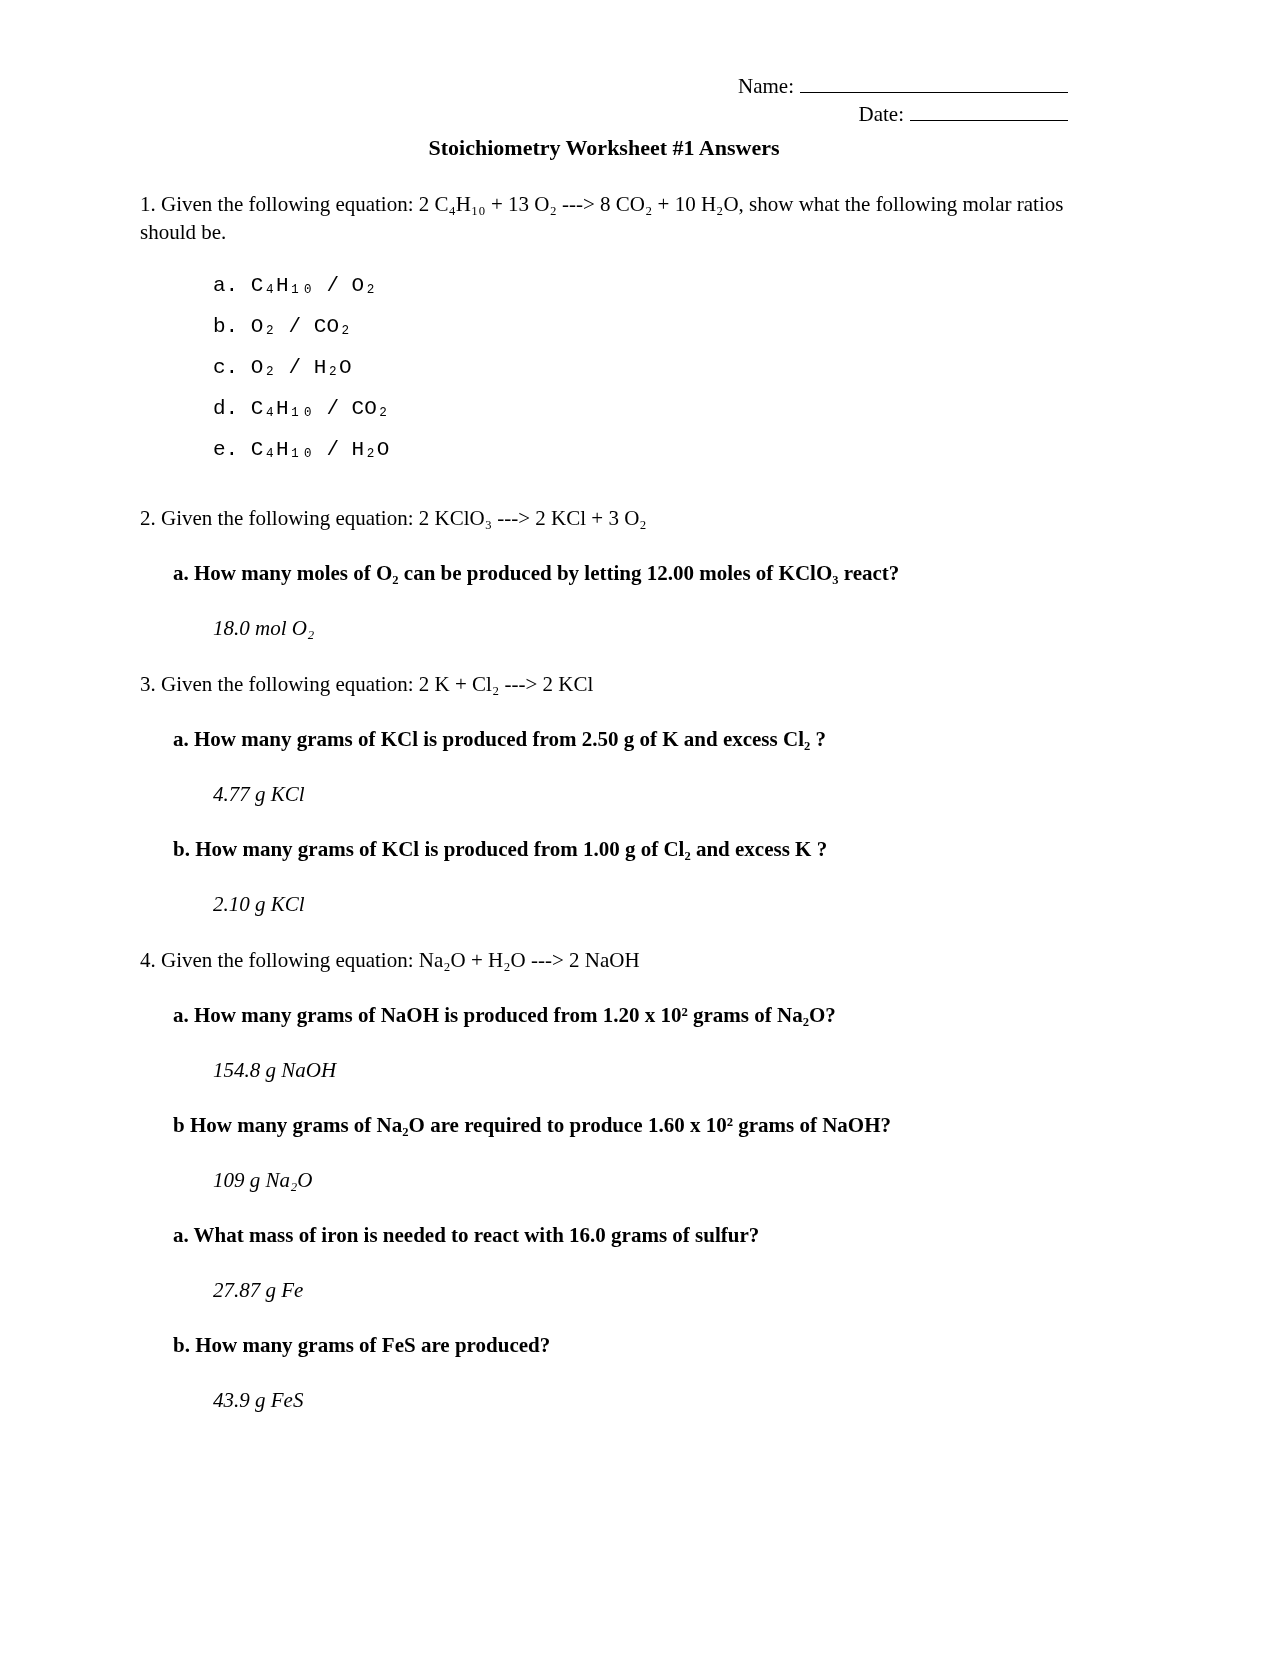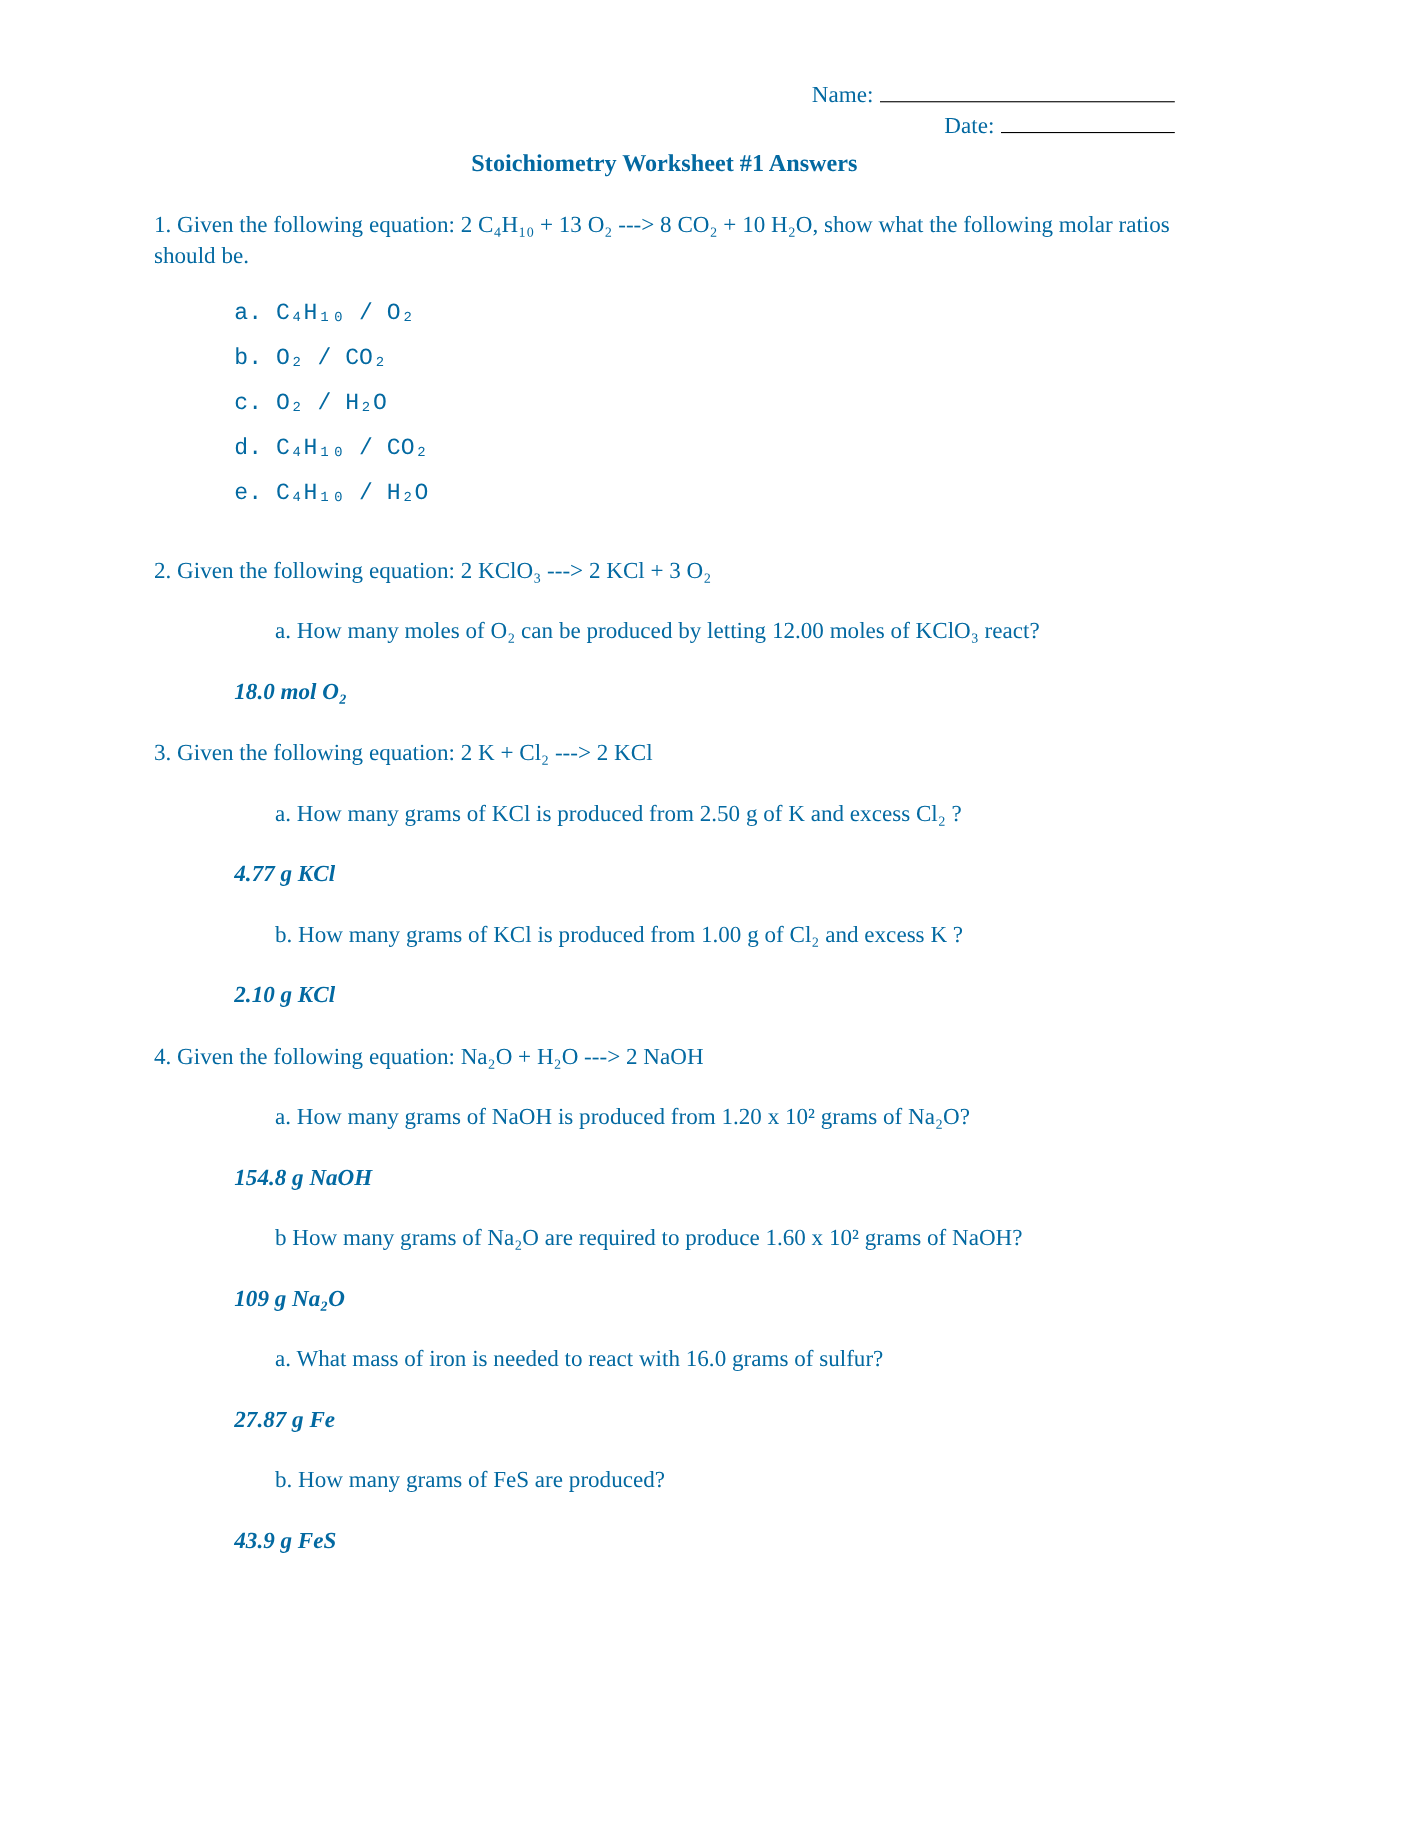--- a/index.html
+++ b/index.html
@@ -2,21 +2,21 @@
 <html><head>
 <meta charset="utf-8">
 <style>
   * { margin: 0; padding: 0; box-sizing: border-box; }
   html, body { background: #ffffff; }
   .page {
     position: relative;
     width: 1280px;
     height: 1656px;
     background: #ffffff;
-    color: #0369a1;
+    color: #000000;
     font-family: "Liberation Serif", "DejaVu Serif", serif;
     font-size: 21px;
     line-height: 28px;
     padding: 72px 212px 0 140px;
     overflow: hidden;
   }
   .header-block {
     text-align: right;
     margin-bottom: 6px;
   }
@@ -40,29 +40,30 @@
   .problem-intro {
     margin-top: 28px;
     margin-bottom: 26px;
   }
   .part-line {
     margin-left: 73px;
     margin-bottom: 13px;
   }
   .ratio-list { margin-bottom: 40px; font-family: Liberation Mono, monospace; }
   .qa-question {
-    margin-left: 110px;
+    margin-left: 33px;
     margin-top: 27px;
     margin-bottom: 27px;
+    font-weight: bold;
   }
   .qa-answer {
     margin-left: 73px;
     margin-top: 18px;
     margin-bottom: 27px;
-    font-weight: bold;
+    font-weight: normal;
     font-style: italic;
   }
 </style>
 </head>
 <body>
 
 <div class="page">
 
   <div class="header-block">
     <div class="header-row">

